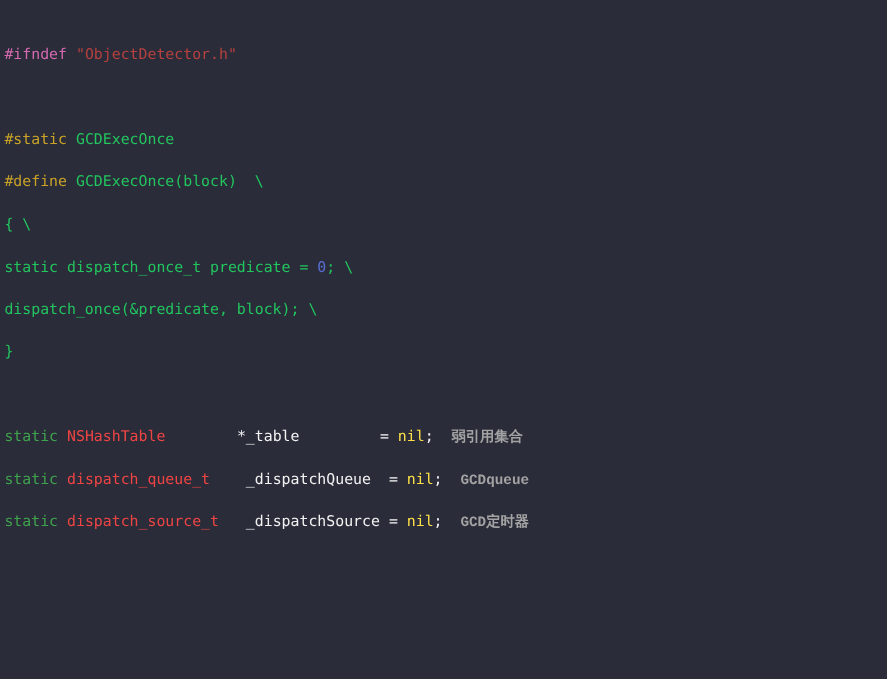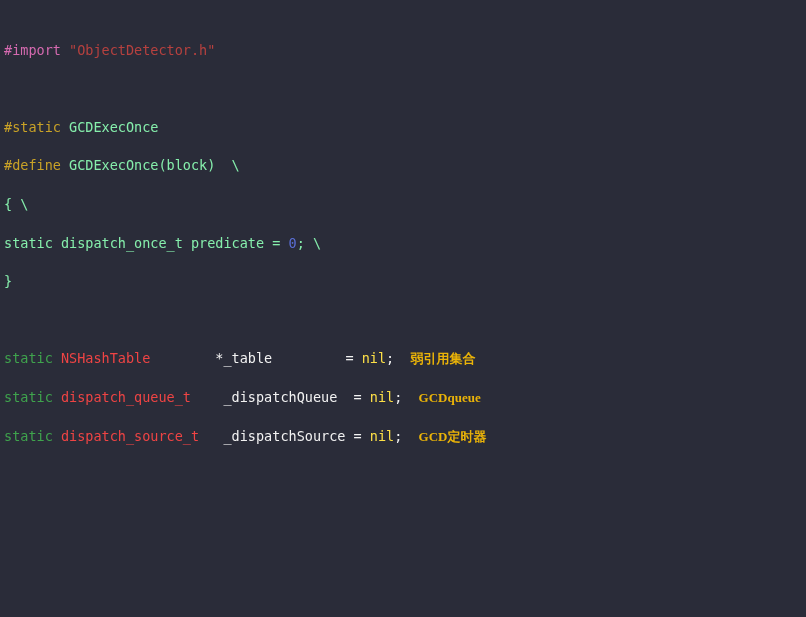--- a/index.html
+++ b/index.html
@@ -29,41 +29,42 @@
     color: #f0f0f0;
   }
   .ln {
     display: block;
     height: 19.3px;
     white-space: pre;
   }
   
   .pre      { color: #c9a227; }        
   .preimp   { color: #d56ab0; }        
-  .macro    { color: #86efac; }        
+  .macro    { color: #22c55e; }        
   .str      { color: #b7413f; }        
   .kw       { color: #3fa34d; }        
   .type     { color: #ef4444; }        
   .plain    { color: #f2f2f2; }        
   .num      { color: #5a6fd6; }        
   .nil      { color: #fde047; }        
-  .cmt      { color: #eab308; font-family: Liberation Serif, serif; font-weight: bold; font-size: 13px; }
+  .cmt      { color: #a3a3a3; font-family: Liberation Mono, monospace; font-weight: bold; font-size: 13px; }
 </style>
 </head>
 <body>
 
 <div id="editor">
   <div id="code">
 
-<span class="ln"><span class="preimp">#import</span><span class="plain"> </span><span class="str">"ObjectDetector.h"</span></span>
+<span class="ln"><span class="preimp">#ifndef</span><span class="plain"> </span><span class="str">"ObjectDetector.h"</span></span>
 <span class="ln"> </span>
 <span class="ln"><span class="pre">#static</span><span class="plain"> </span><span class="macro">GCDExecOnce</span></span>
 <span class="ln"><span class="pre">#define</span><span class="plain"> </span><span class="macro">GCDExecOnce(block)</span><span class="macro">  \</span></span>
 <span class="ln"><span class="macro">{ \</span></span>
 <span class="ln"><span class="macro">static dispatch_once_t predicate = </span><span class="num">0</span><span class="macro">; \</span></span>
+<span class="ln"><span class="macro">dispatch_once(&amp;predicate, block); \</span></span>
 <span class="ln"><span class="macro">}</span></span>
 <span class="ln"> </span>
 <span class="ln"><span class="kw">static</span><span class="plain"> </span><span class="type">NSHashTable</span><span class="plain">        *</span><span class="plain">_table</span><span class="plain">         = </span><span class="nil">nil</span><span class="plain">;  </span><span class="cmt">弱引用集合</span></span>
 <span class="ln"><span class="kw">static</span><span class="plain"> </span><span class="type">dispatch_queue_t</span><span class="plain">    </span><span class="plain">_dispatchQueue</span><span class="plain">  = </span><span class="nil">nil</span><span class="plain">;  </span><span class="cmt">GCDqueue</span></span>
 <span class="ln"><span class="kw">static</span><span class="plain"> </span><span class="type">dispatch_source_t</span><span class="plain">   </span><span class="plain">_dispatchSource</span><span class="plain"> = </span><span class="nil">nil</span><span class="plain">;  </span><span class="cmt">GCD定时器</span></span>
 <span class="ln"> </span>
 
 
 
 

